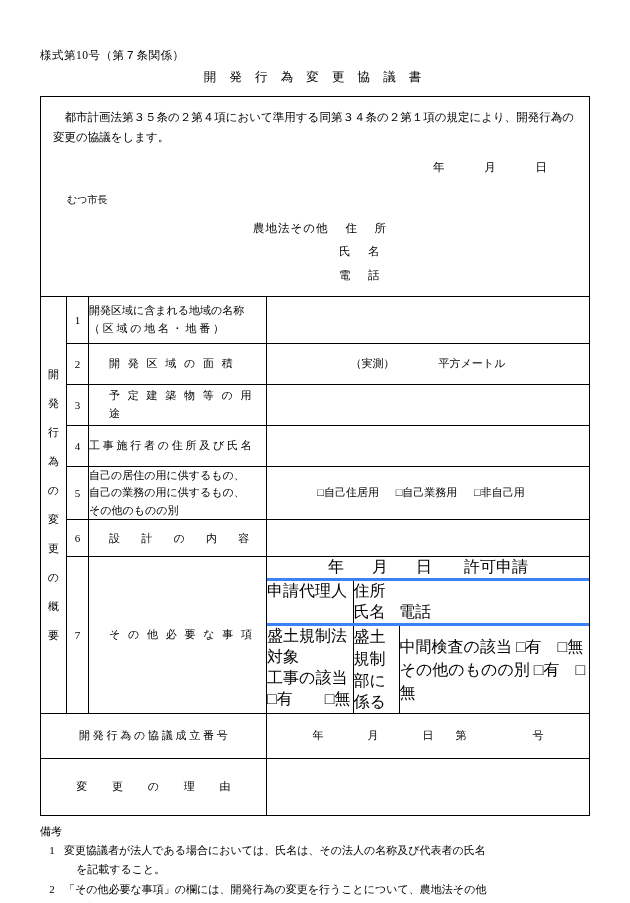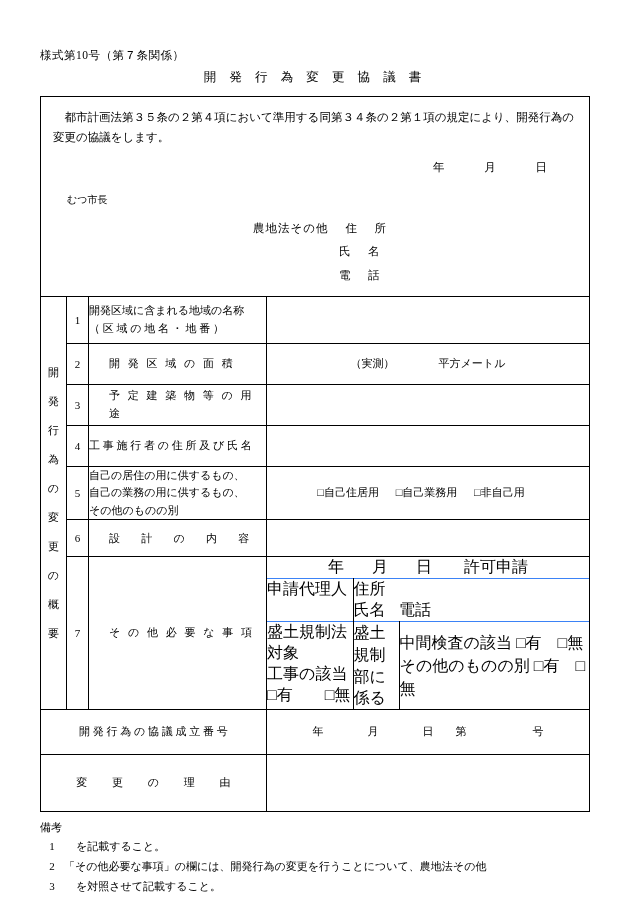--- a/index.html
+++ b/index.html
@@ -125,21 +125,21 @@
   table.inner {
     border-collapse: collapse;
     width: 100%;
     table-layout: fixed;
   }
   table.inner td {
     border: 0;
     padding: 0;
     font-size: 16px;
   }
-  table.inner td.bt { border-top: 1px solid #3b82f6; }
+  table.inner td.bt { border-top: 3px solid #3b82f6; }
   table.inner td.br { border-right: 1px solid #000; }
   .inner-pad { padding: 4px 6px; }
   .mini { font-size: 8px; line-height: 1.35; }
   .mini2 { font-size: 7.5px; line-height: 1.45; }
   .agree-row td { height: 44px; }
   .reason-row td { height: 56px; }
   .center { text-align: center; }
   .notes {
     margin-top: 6px;
     font-size: 11px;
@@ -339,20 +339,21 @@
 
   </tbody>
     </table>
 
   <div class="notes">
     <div class="hd">備考</div>
 
     <div class="note-item">
       <div class="note-num">1</div>
       <div class="note-txt">
+        <span>変更協議者が法人である場合においては、氏名は、その法人の名称及び代表者の氏名</span>
         <span class="cont">を記載すること。</span>
       </div>
     </div>
 
     <div class="note-item">
       <div class="note-num">2</div>
       <div class="note-txt">
         <span>「その他必要な事項」の欄には、開発行為の変更を行うことについて、農地法その他</span>
       </div>
     </div>

